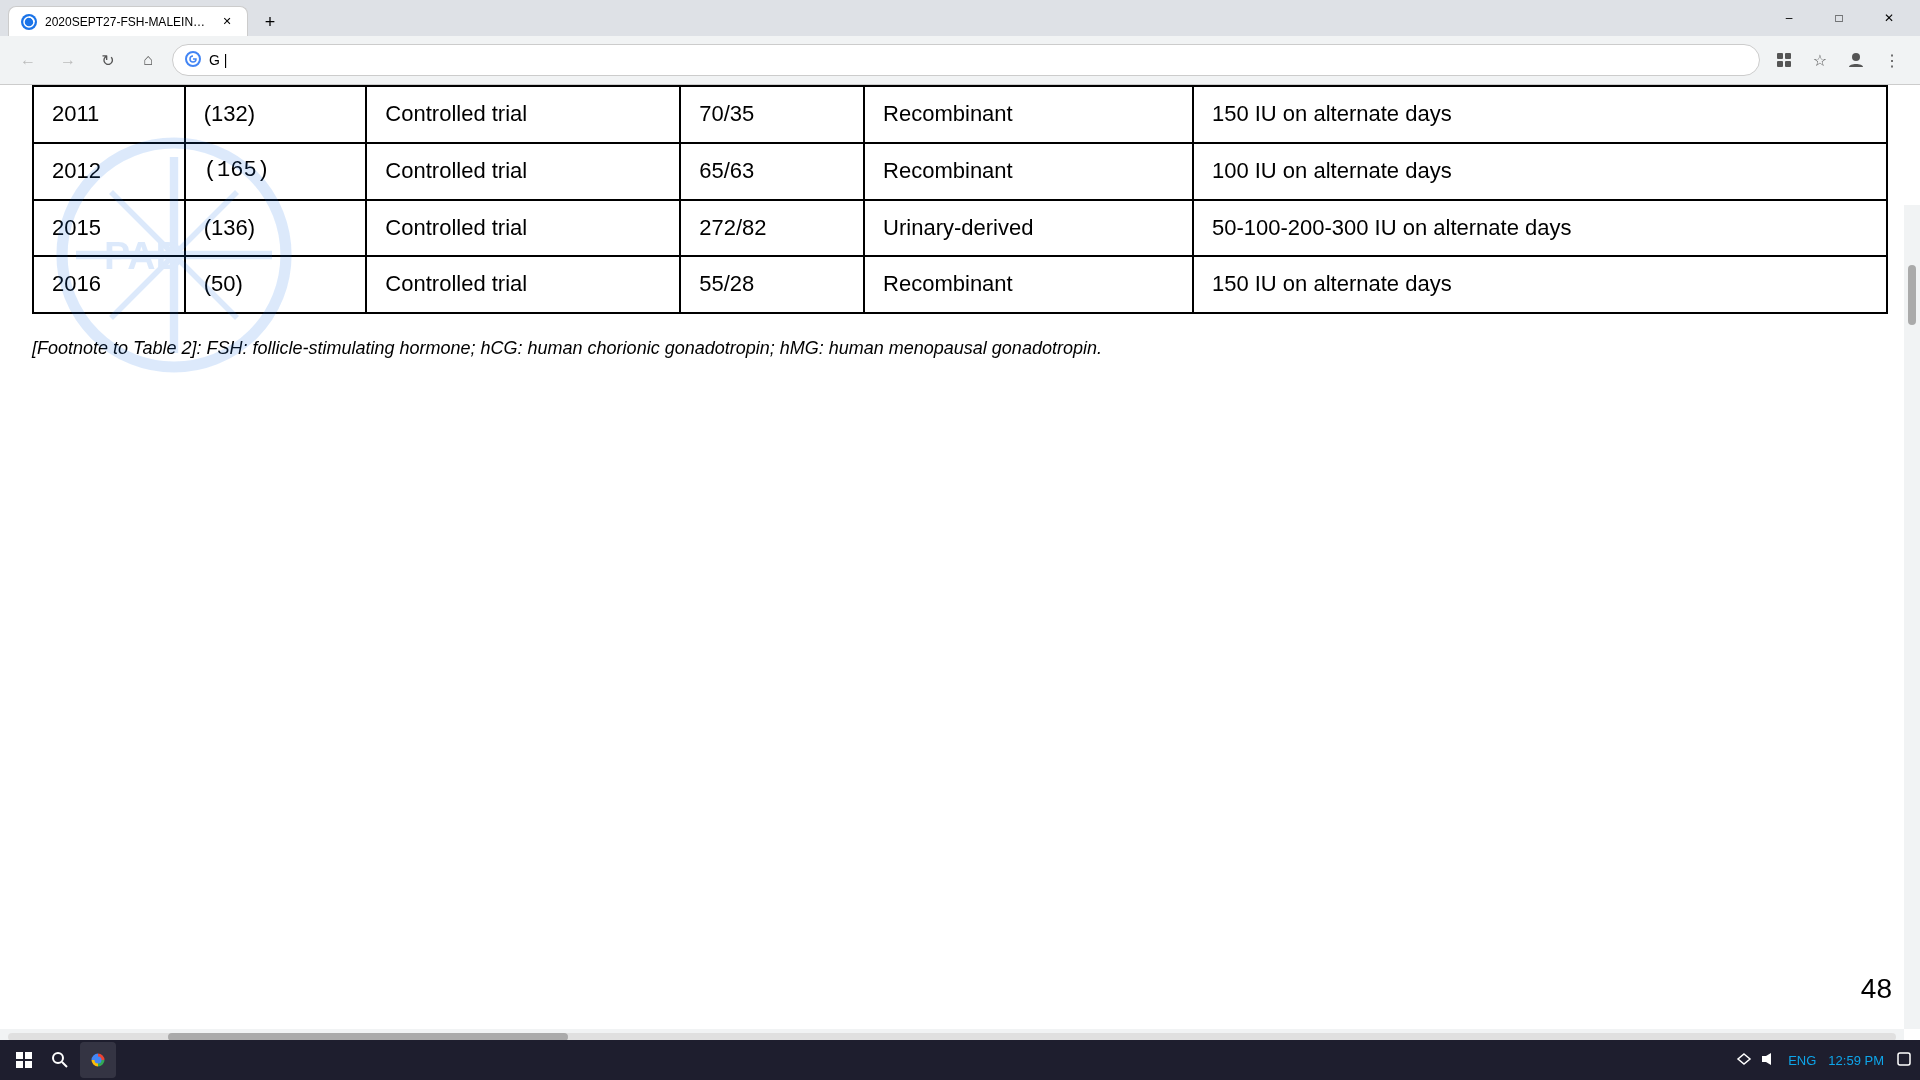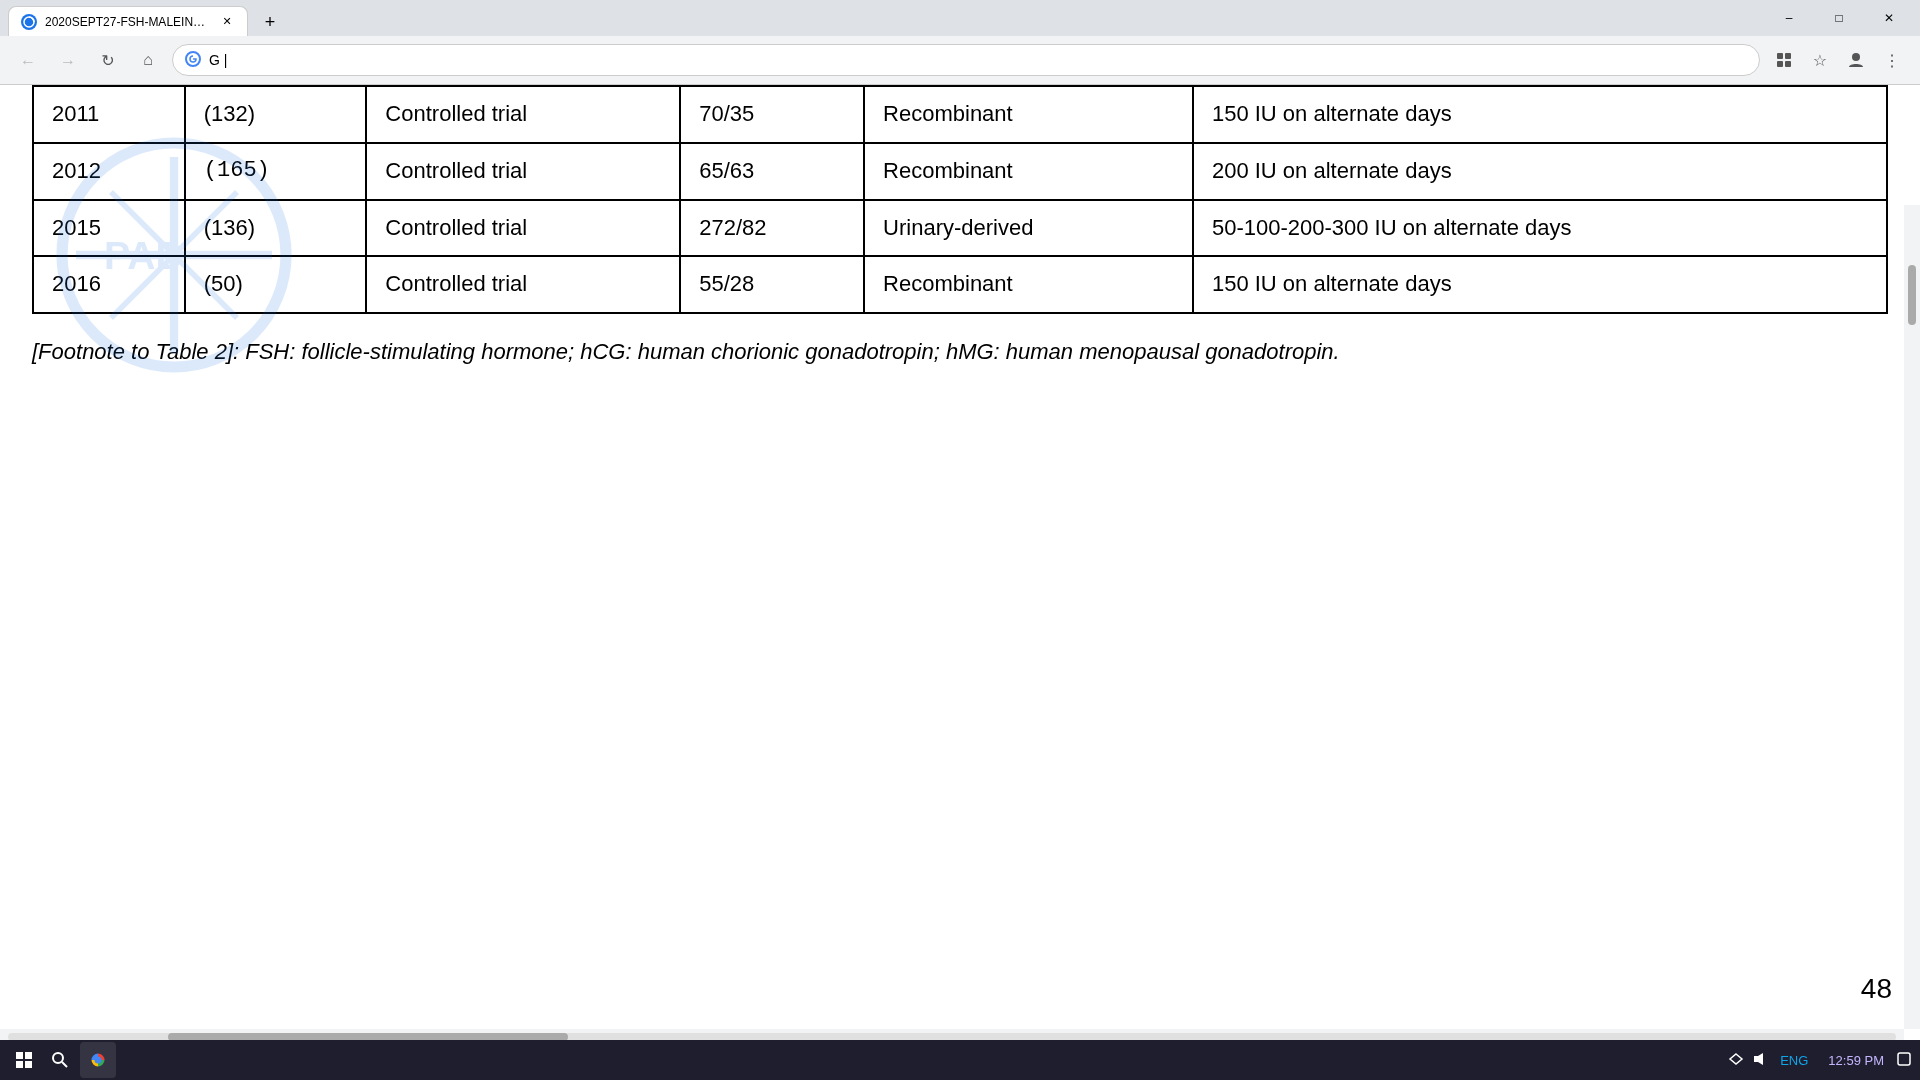--- a/index.html
+++ b/index.html
@@ -233,21 +233,21 @@
       padding-left: 28px;
     }
 
     .watermark svg {
       width: 280px;
       height: 280px;
     }
 
     .footnote {
       padding: 20px 32px;
-      font-size: 22px;
+      font-size: 18px;
       font-style: italic;
       line-height: 1.6;
     }
 
     .page-number {
       position: absolute;
       bottom: 40px;
       right: 28px;
       font-size: 28px;
       font-weight: normal;
@@ -449,21 +449,21 @@
             <td>70/35</td>
             <td>Recombinant</td>
             <td>150 IU on alternate days</td>
           </tr>
           <tr>
             <td style="font-weight: normal; white-space: nowrap;">2012</td>
             <td style="white-space: nowrap; font-family: Liberation Mono, monospace;">(165)</td>
             <td>Controlled trial</td>
             <td>65/63</td>
             <td>Recombinant</td>
-            <td>200 IU on alternate days</td>
+            <td>100 IU on alternate days</td>
           </tr>
           <tr>
             <td style="font-weight: normal; white-space: nowrap;">2015</td>
             <td style="white-space: nowrap;">(136)</td>
             <td>Controlled trial</td>
             <td>272/82</td>
             <td>Urinary-derived</td>
             <td>50-100-200-300 IU on alternate days</td>
           </tr>
           <tr>
@@ -527,20 +527,20 @@
           </svg>
       </span>
       <span class="taskbar-icon">
         <svg width="16" height="16" viewBox="0 0 16 16">
             <rect x="2" y="5" width="4" height="6" fill="white"></rect>
             <path d="M6 5 L11 2 L11 14 L6 11" fill="white"></path>
           </svg>
       </span>
     </div>
     <span style="font-size:13px; color: #0ea5e9;">ENG</span>
-    <span style="font-size:13px; color: #c4b5fd; margin-left: 8px;">12:59 PM</span>
+    <span style="font-size:13px; color: #0ea5e9;">12:59 PM</span>
     <span class="taskbar-icon">
       <svg width="16" height="16" viewBox="0 0 16 16">
           <rect x="2" y="2" width="12" height="12" rx="2" fill="none" stroke="white" stroke-width="1.5"></rect>
         </svg>
     </span>
   </div>
 </div>
 
 </body></html>

